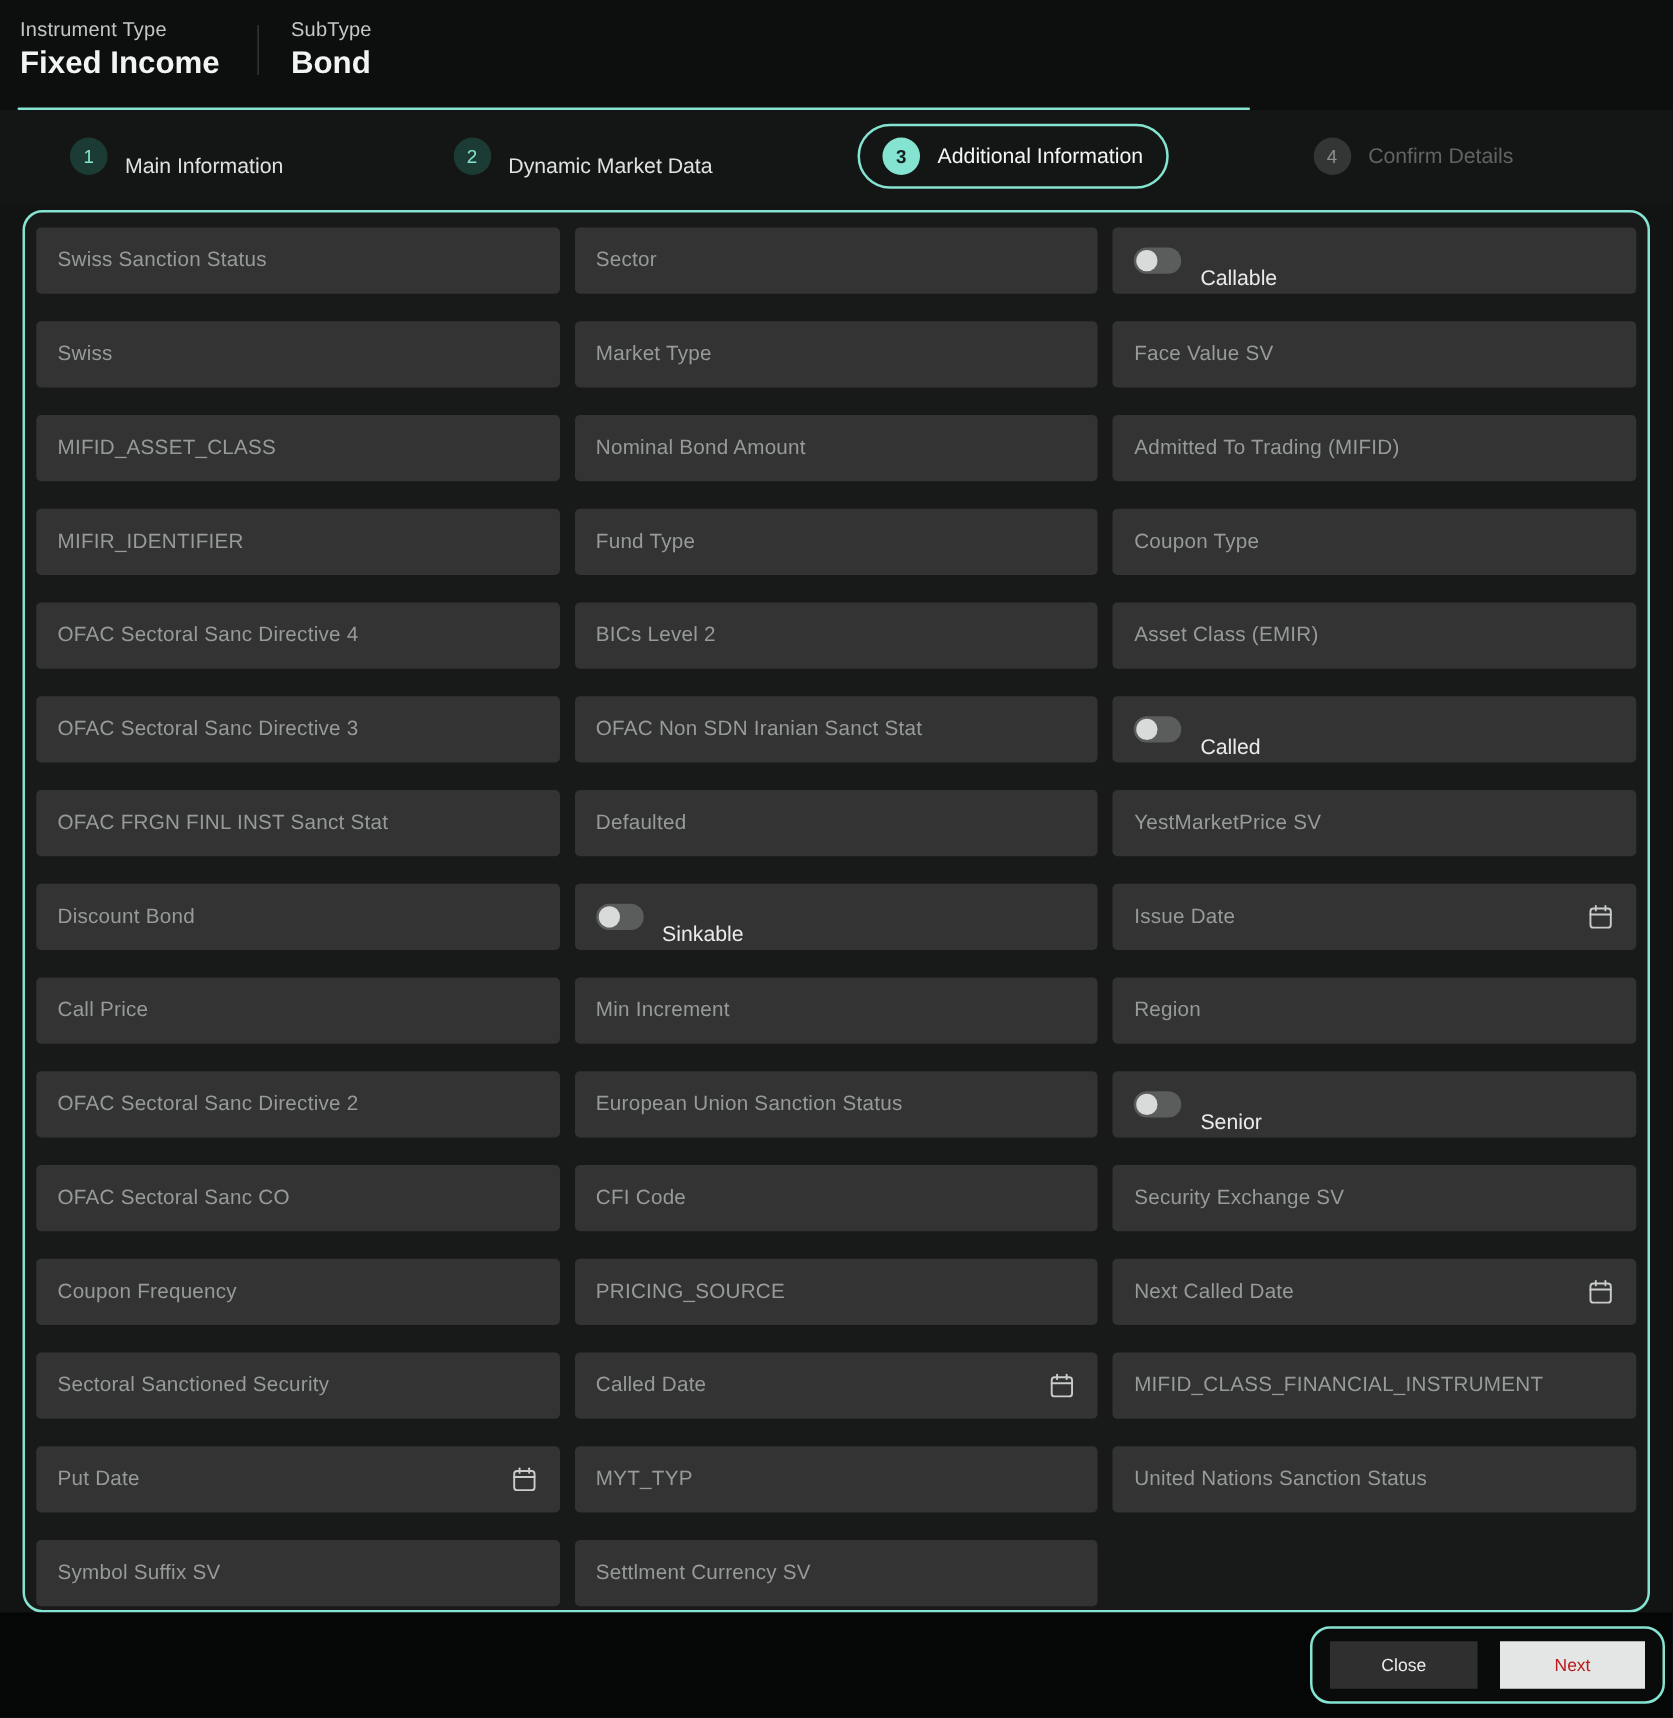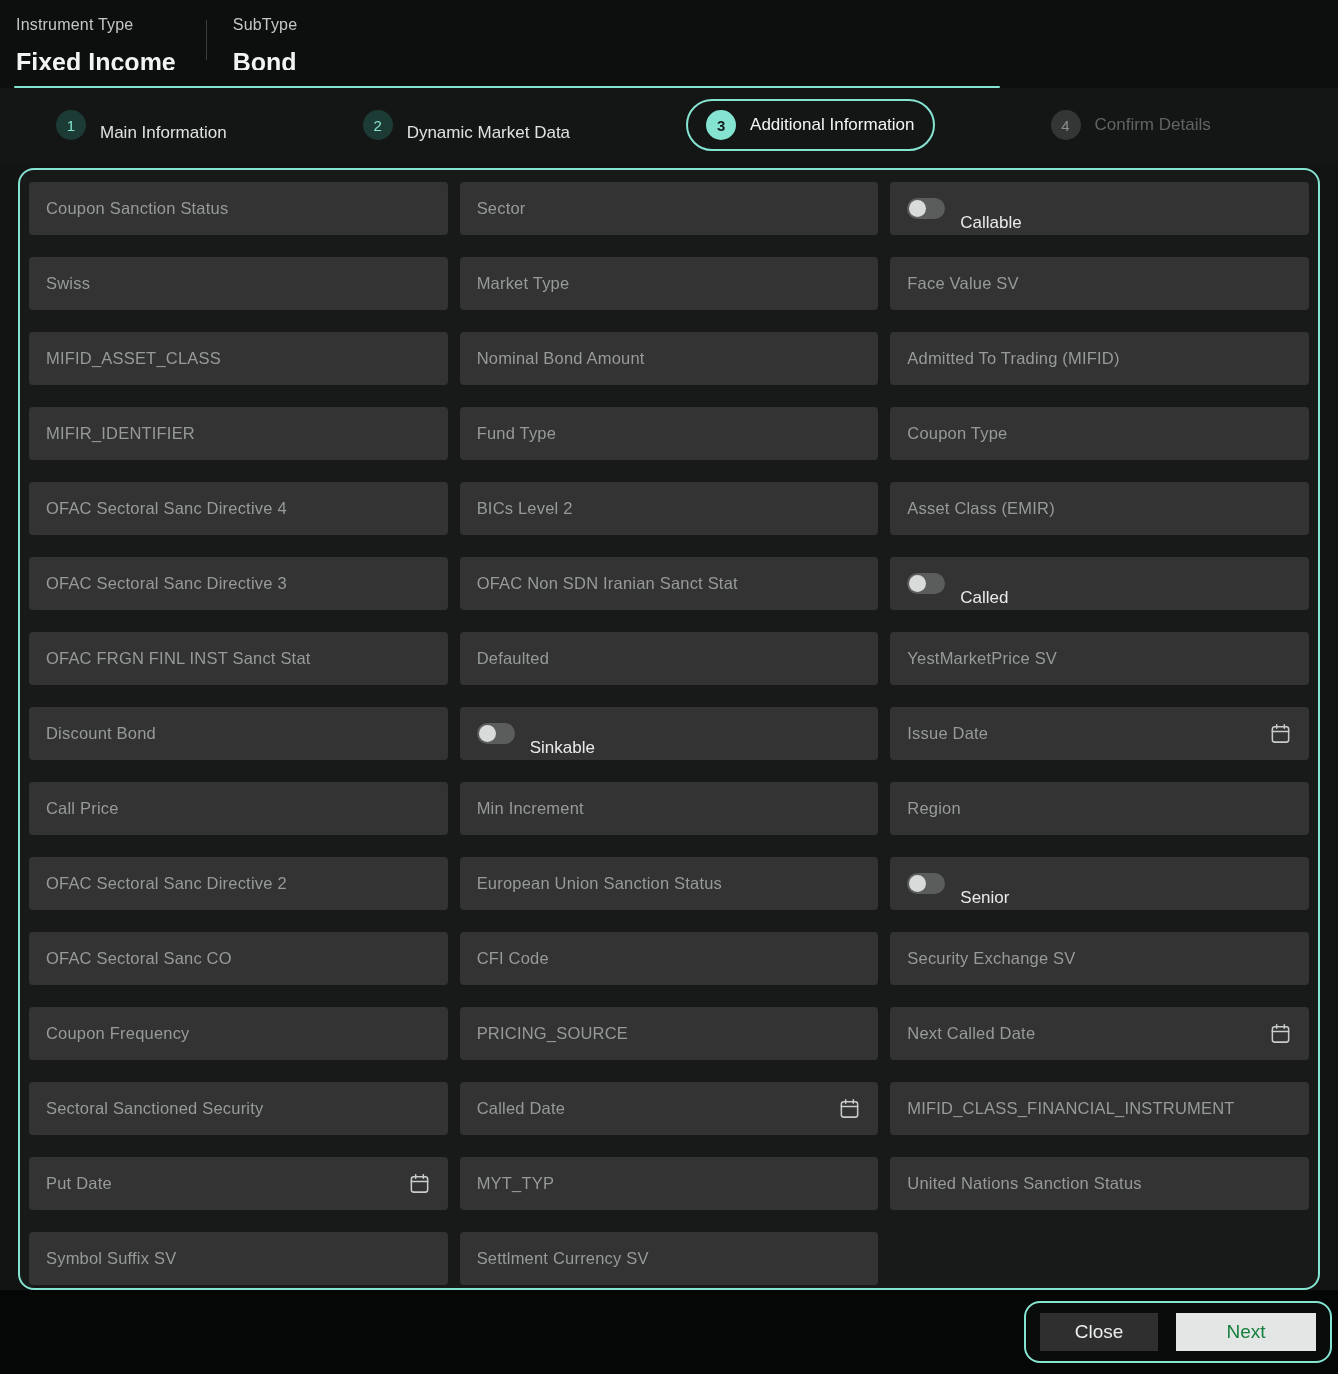--- a/index.html
+++ b/index.html
@@ -6,21 +6,21 @@
   html,body { width:1338px; height:1374px; overflow:hidden; }
   body {
     background:#060807;
     font-family:"Liberation Sans", sans-serif;
     color:#e9ebea;
   }
   .page { width:1338px; height:1374px; display:flex; flex-direction:column; background:#121413; }
 
   
   .hdr { padding:16px 0 0 16px; display:flex; align-items:flex-start; height:70px; background:#0d0f0e; }
-  .hdr-group { display:flex; flex-direction:column; gap:14px; }
+  .hdr-group { display:flex; flex-direction:column; gap:2px; }
   .hdr-label { font-size:16px; color:#c3c8c6; letter-spacing:.2px; }
   .hdr-value { font-size:25px; font-weight:bold; color:#f2f4f3; }
   .hdr-sep { width:1px; height:40px; background:#3a3d3c; margin:4px 26px 0 30px; }
   .hdr-underline-row { height:18px; background:#0d0f0e; position:relative; }
   .hdr-underline { position:absolute; left:14px; bottom:0; width:986px; height:2px; background:#85e3d1; border-radius:2px; }
 
   
   .stepper { display:flex; align-items:center; gap:96px; padding:10px 0 10px 36px; height:74px; background:#141615; }
   .step { display:flex; align-items:center; gap:14px; padding:9px 18px; border:2px solid transparent; border-radius:30px; cursor:pointer; }
   .step-num {
@@ -73,23 +73,23 @@
   .toggle-label { font-size:17px; color:#e9ebea;margin-top:28px; }
 
   
   .footer { flex:1; background:#050606; display:flex; justify-content:flex-end; align-items:center; padding-right:6px; }
   .footer-actions {
     display:flex; gap:18px; align-items:center;
     border:2px solid #85e3d1; border-radius:16px;
     padding:10px 14px;
     background:#0a0c0b;
   }
-  .btn { height:38px; border:none; border-radius:0; font-size:19px; font-family:"Liberation Sans", sans-serif; cursor:pointer; }
+  .btn { height:38px; border:none; border-radius:0; font-size:14px; font-family:"Liberation Sans", sans-serif; cursor:pointer; }
   .btn-close { width:118px; background:#2e2f2e; color:#eceeed; }
-  .btn-next  { width:140px; background:#e4e6e5; color:#15803d; }
+  .btn-next  { width:116px; background:#e4e6e5; color:#b91c1c; }
 </style>
 </head>
 <body>
 
 <div class="page">
 
   <div class="hdr">
     <div class="hdr-group">
       <div class="hdr-label">Instrument Type</div>
       <div class="hdr-value">Fixed Income</div>
@@ -119,21 +119,21 @@
     </div>
     <div class="step disabled">
       <span class="step-num">4</span>
       <span class="step-label">Confirm Details</span>
     </div>
   </div>
 
   <div class="form-panel">
     <div class="grid" id="grid">
         <div class="field">
-          <span class="field-label">Coupon Sanction Status</span>
+          <span class="field-label">Swiss Sanction Status</span>
         </div>
         <div class="field">
           <span class="field-label">Sector</span>
         </div>
         <div class="field field-toggle">
           <span class="toggle">
             <span class="knob"></span>
           </span>
           <span class="toggle-label">Callable</span>
         </div>

